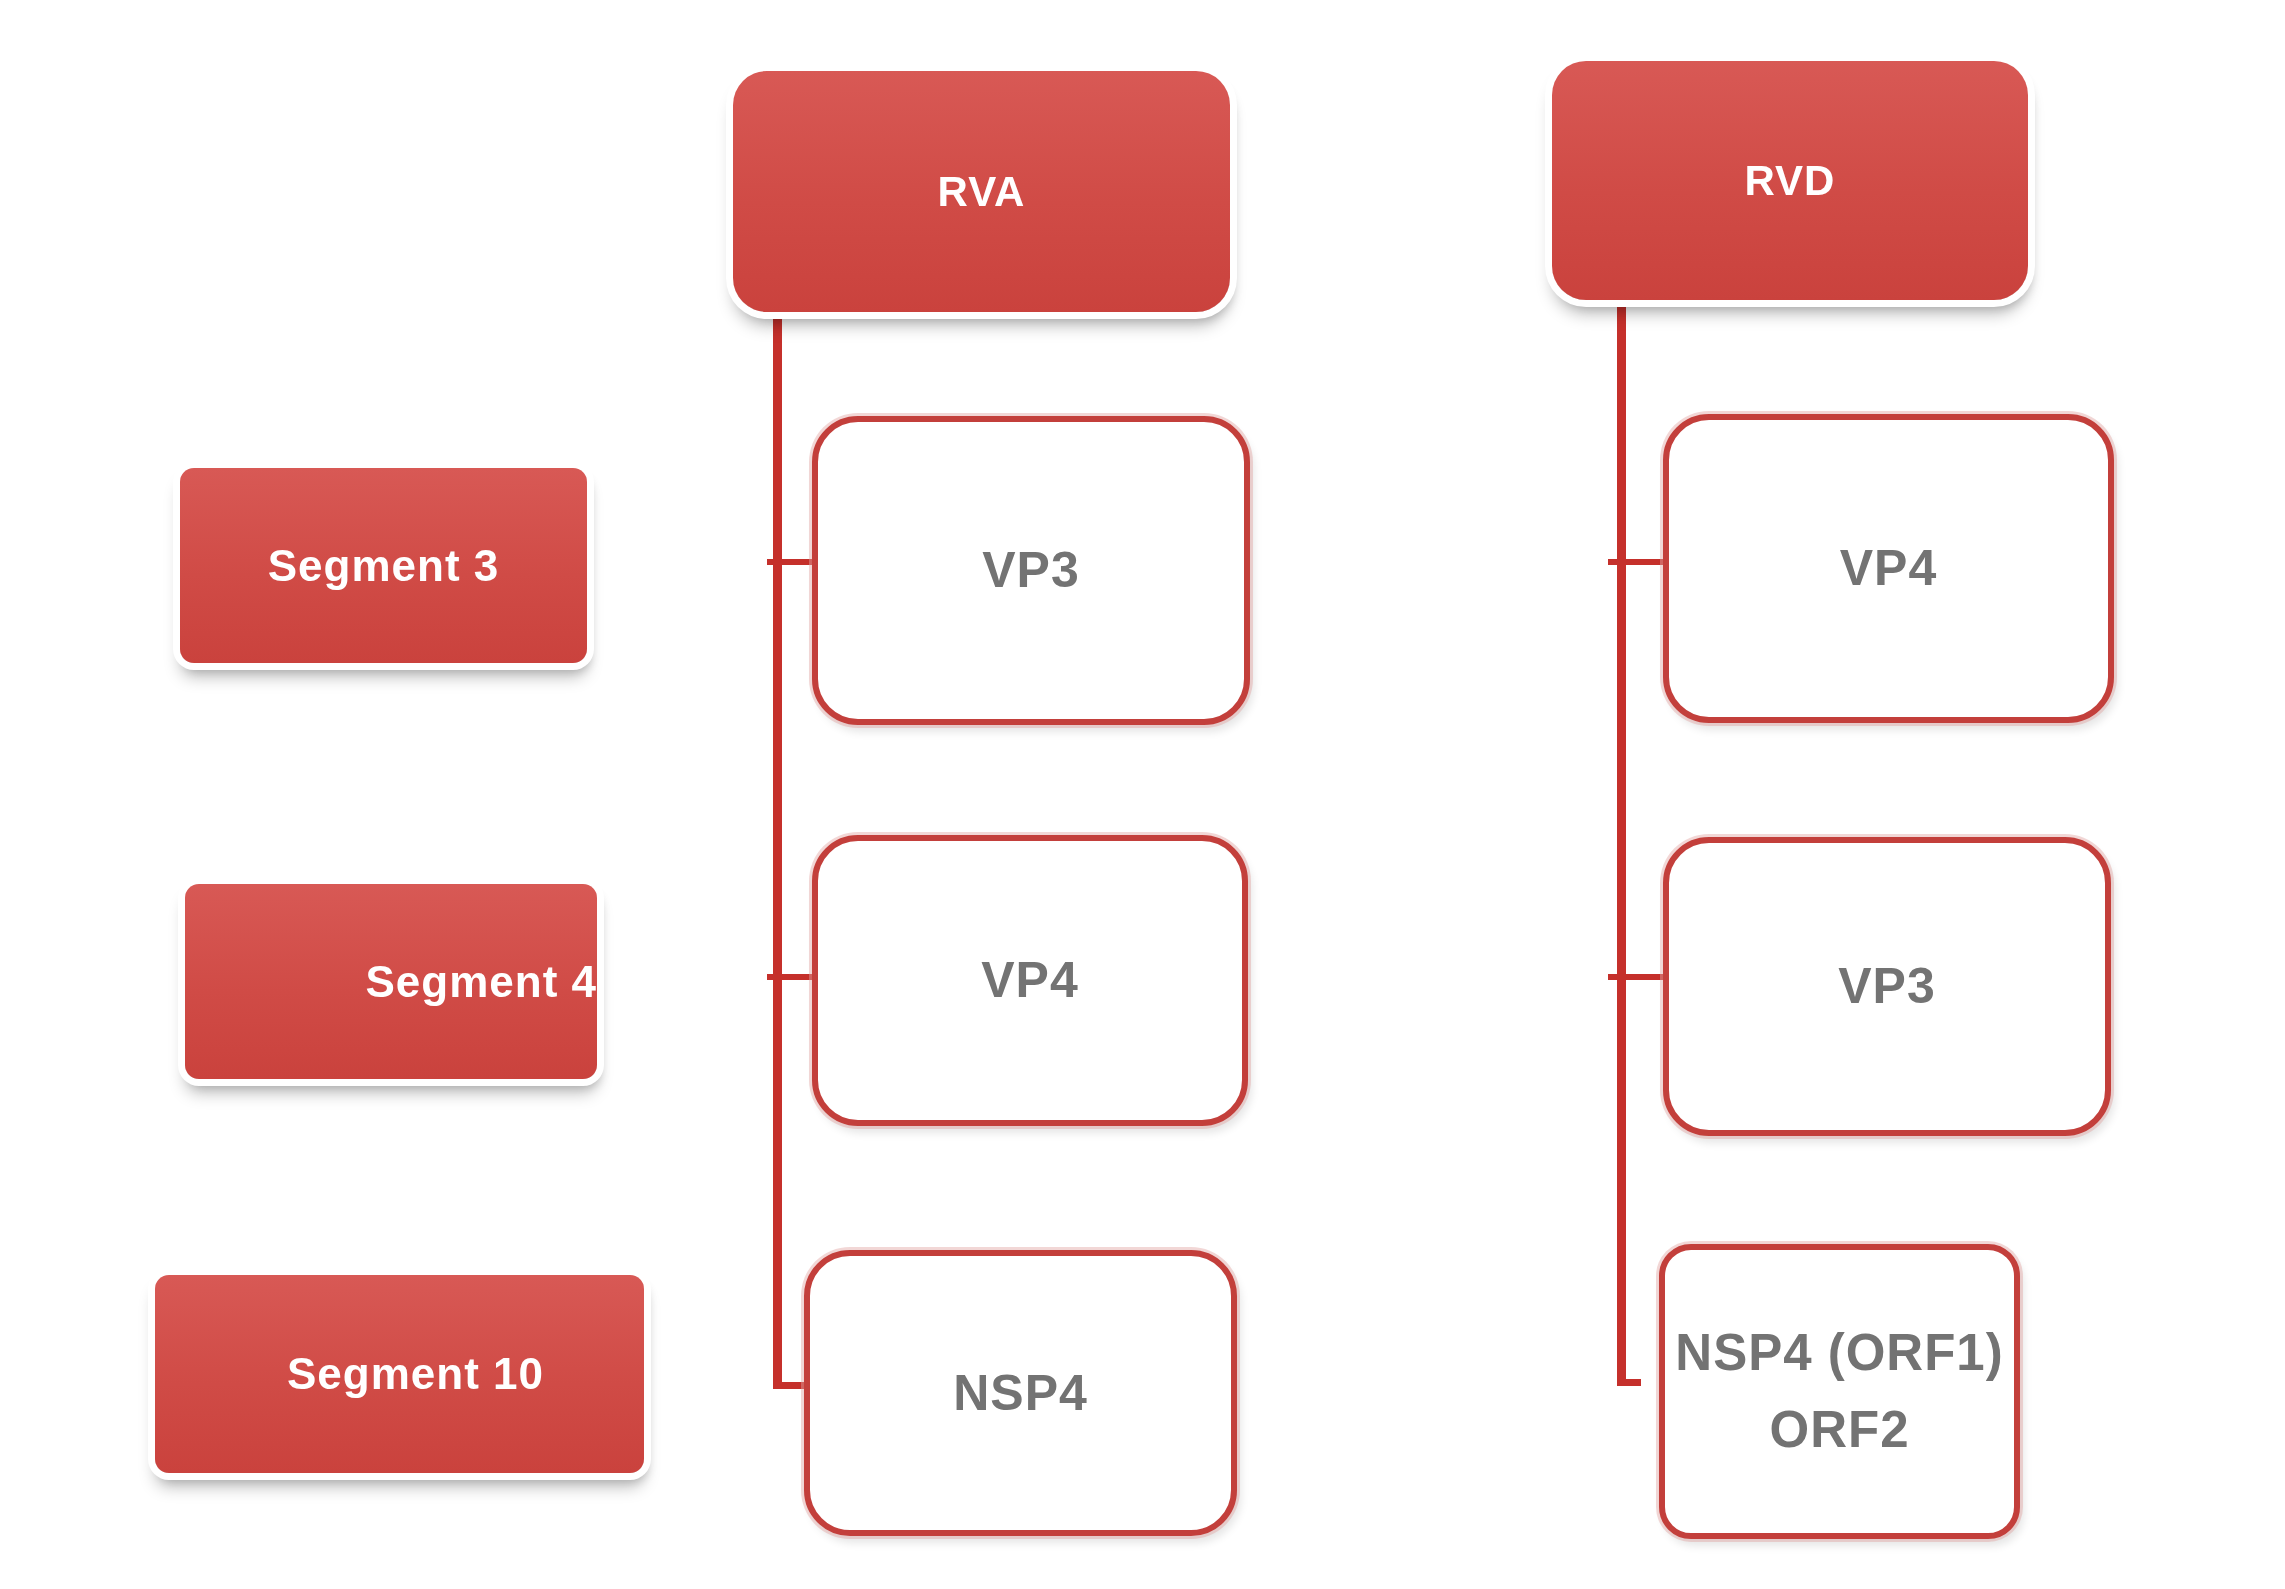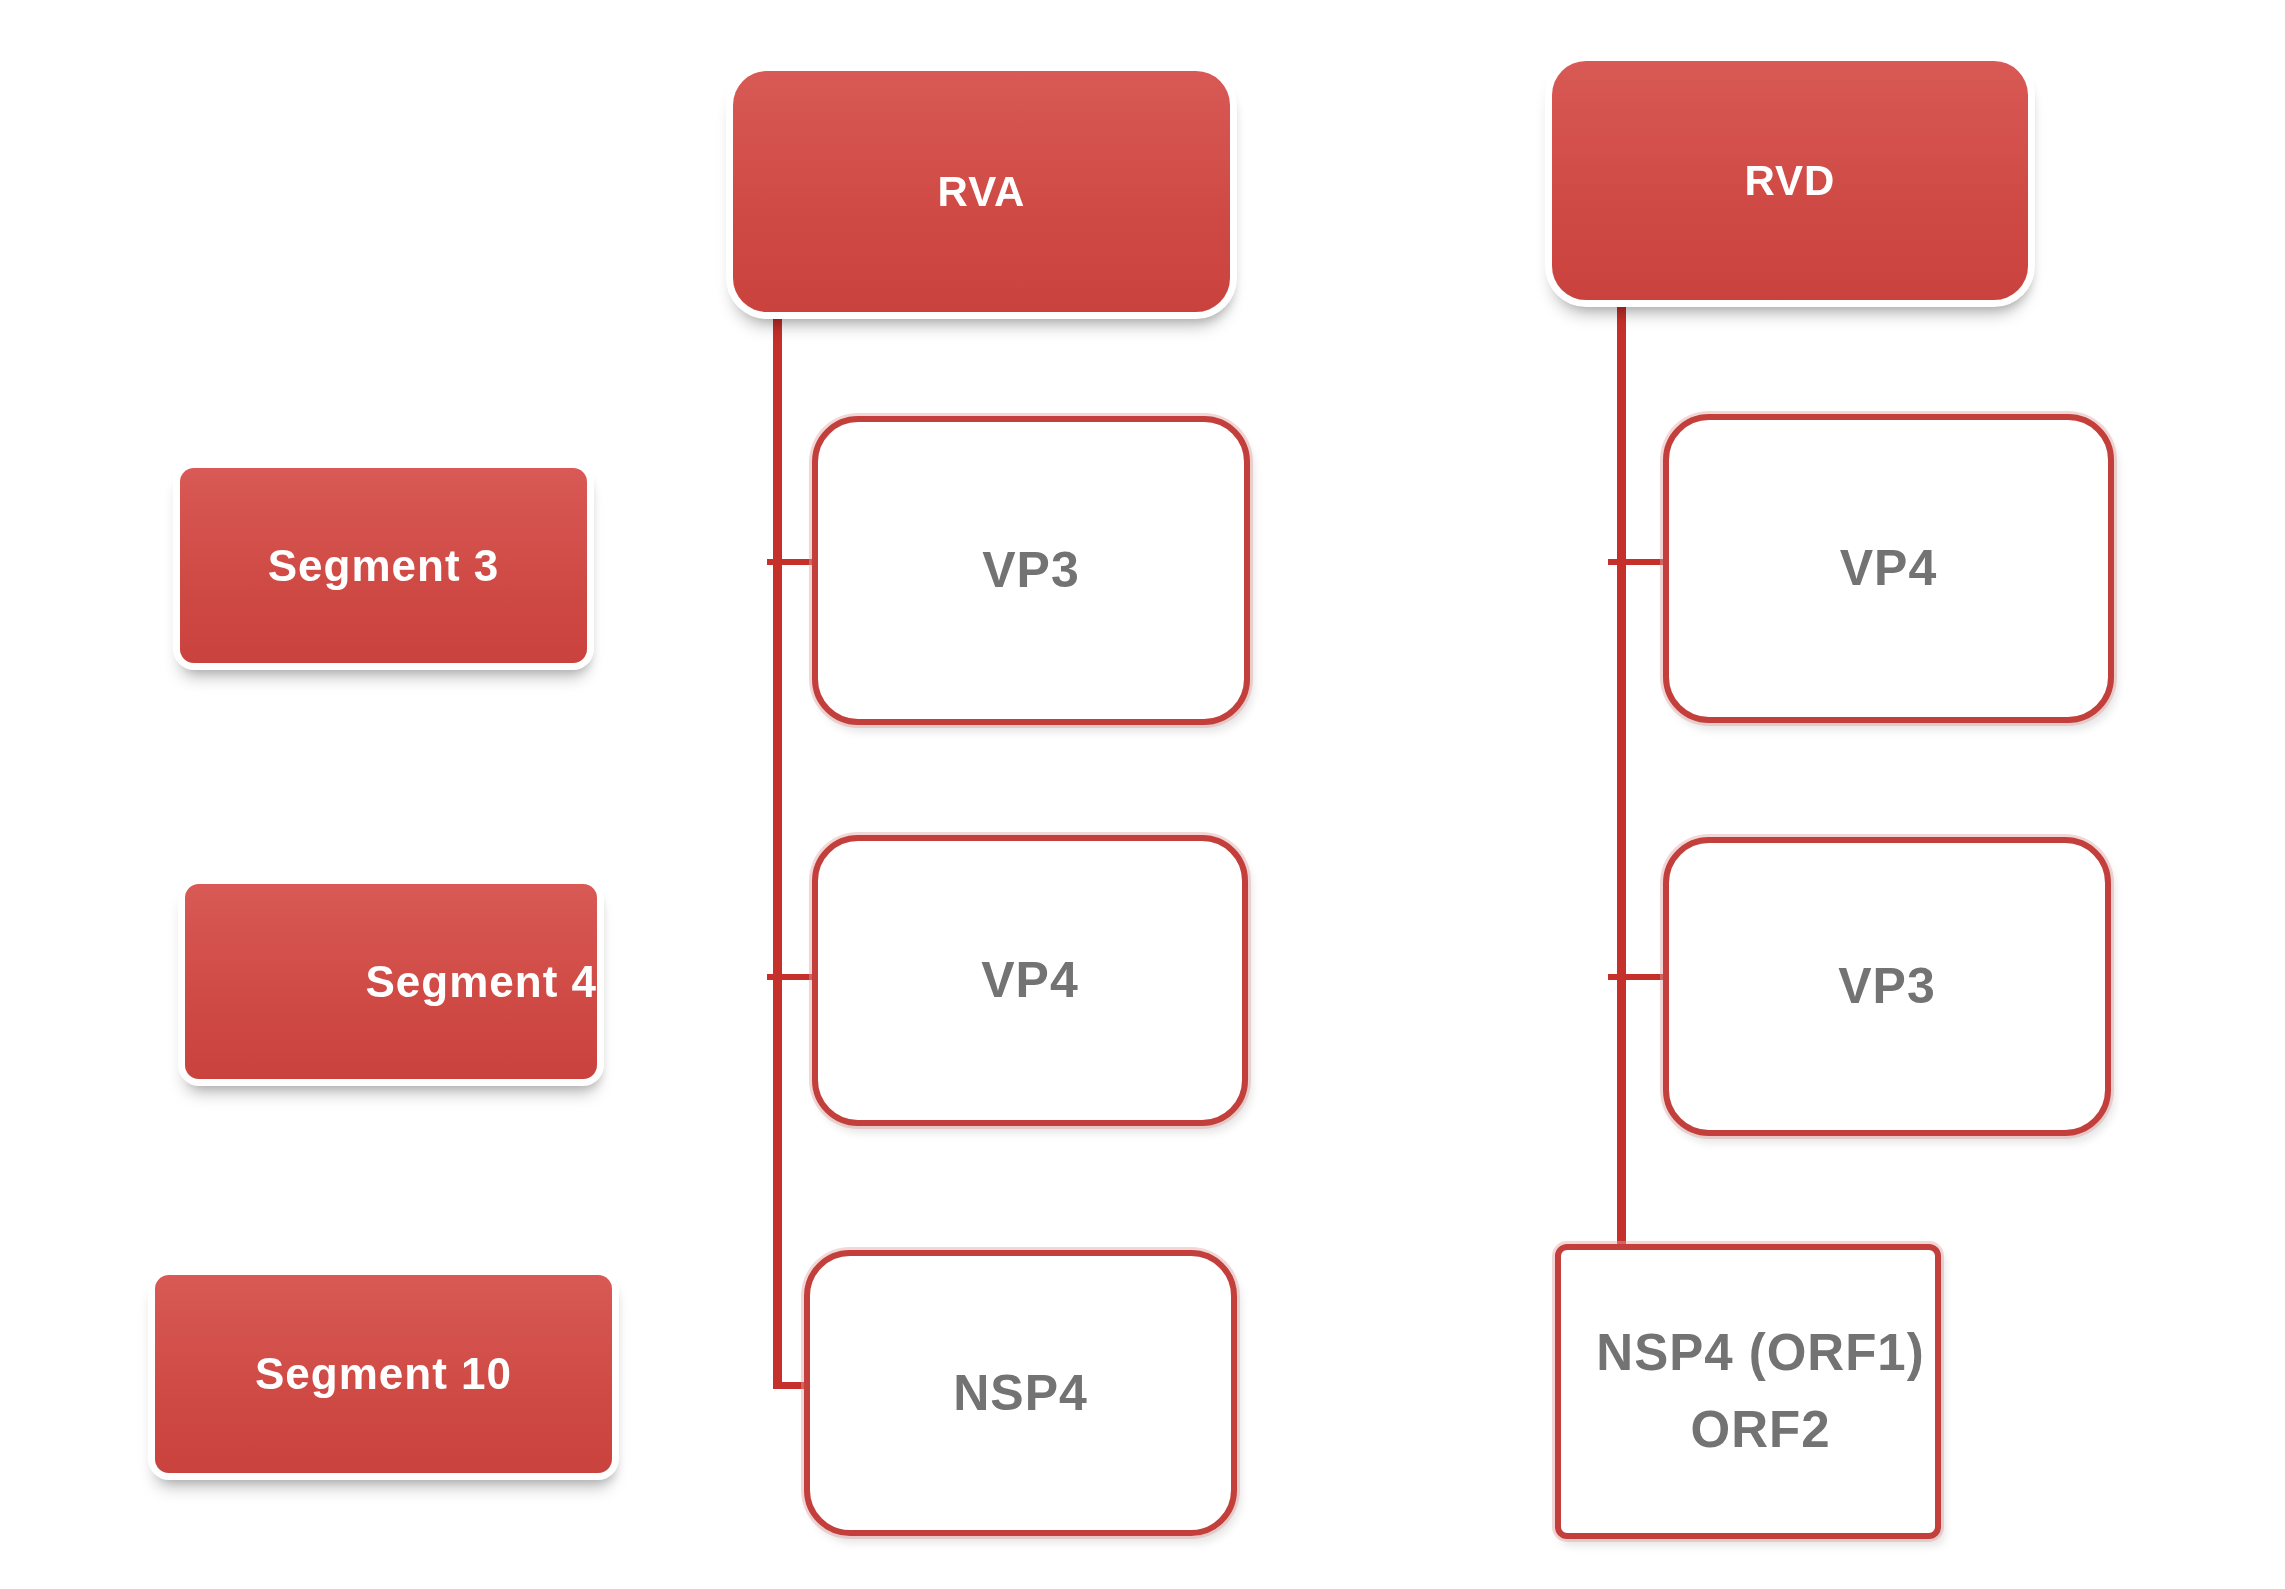--- a/index.html
+++ b/index.html
@@ -66,21 +66,21 @@
 <div id="canvas">
 
   <div class="red-box segment-label" style="left:180px; top:468px; width:407px; height:195px;">
     <span>Segment 3</span>
   </div>
 
   <div class="red-box segment-label" style="left:185px; top:884px; width:412px; height:195px;justify-content:flex-end;">
     <span>Segment 4</span>
   </div>
 
-  <div class="red-box segment-label" style="left:155px; top:1275px; width:457px; height:198px;">
+  <div class="red-box segment-label" style="left:155px; top:1275px; width:457px; height:198px;padding-left:32px;">
     <span>Segment 10</span>
   </div>
 
   <div class="line" style="left:773px; top:302px; width:9px; height:1087px;"></div>
   <div class="line" style="left:767px; top:559px; width:50px; height:6px;"></div>
   <div class="line" style="left:767px; top:974px; width:50px; height:6px;"></div>
   <div class="line" style="left:773px; top:1382px; width:40px; height:7px;"></div>
 
   <div class="line" style="left:1617px; top:293px; width:9px; height:1093px;"></div>
   <div class="line" style="left:1608px; top:559px; width:61px; height:6px;"></div>
@@ -108,19 +108,19 @@
   </div>
 
   <div class="white-box child-label" style="left:1663px; top:414px; width:439px; height:297px;">
     <span>VP4</span>
   </div>
 
   <div class="white-box child-label" style="left:1663px; top:837px; width:436px; height:287px;">
     <span>VP3</span>
   </div>
 
-  <div class="white-box child-label-small" style="left:1555px; top:1244px; width:349px; height:283px; border-radius:12px;padding-left:25px;">
+  <div class="white-box child-label-small" style="left:1659px; top:1244px; width:349px; height:283px; border-radius:32px;">
     <span>NSP4 (ORF1)</span>
     <span>ORF2</span>
   </div>
 
 </div>
 
 
 </body></html>

